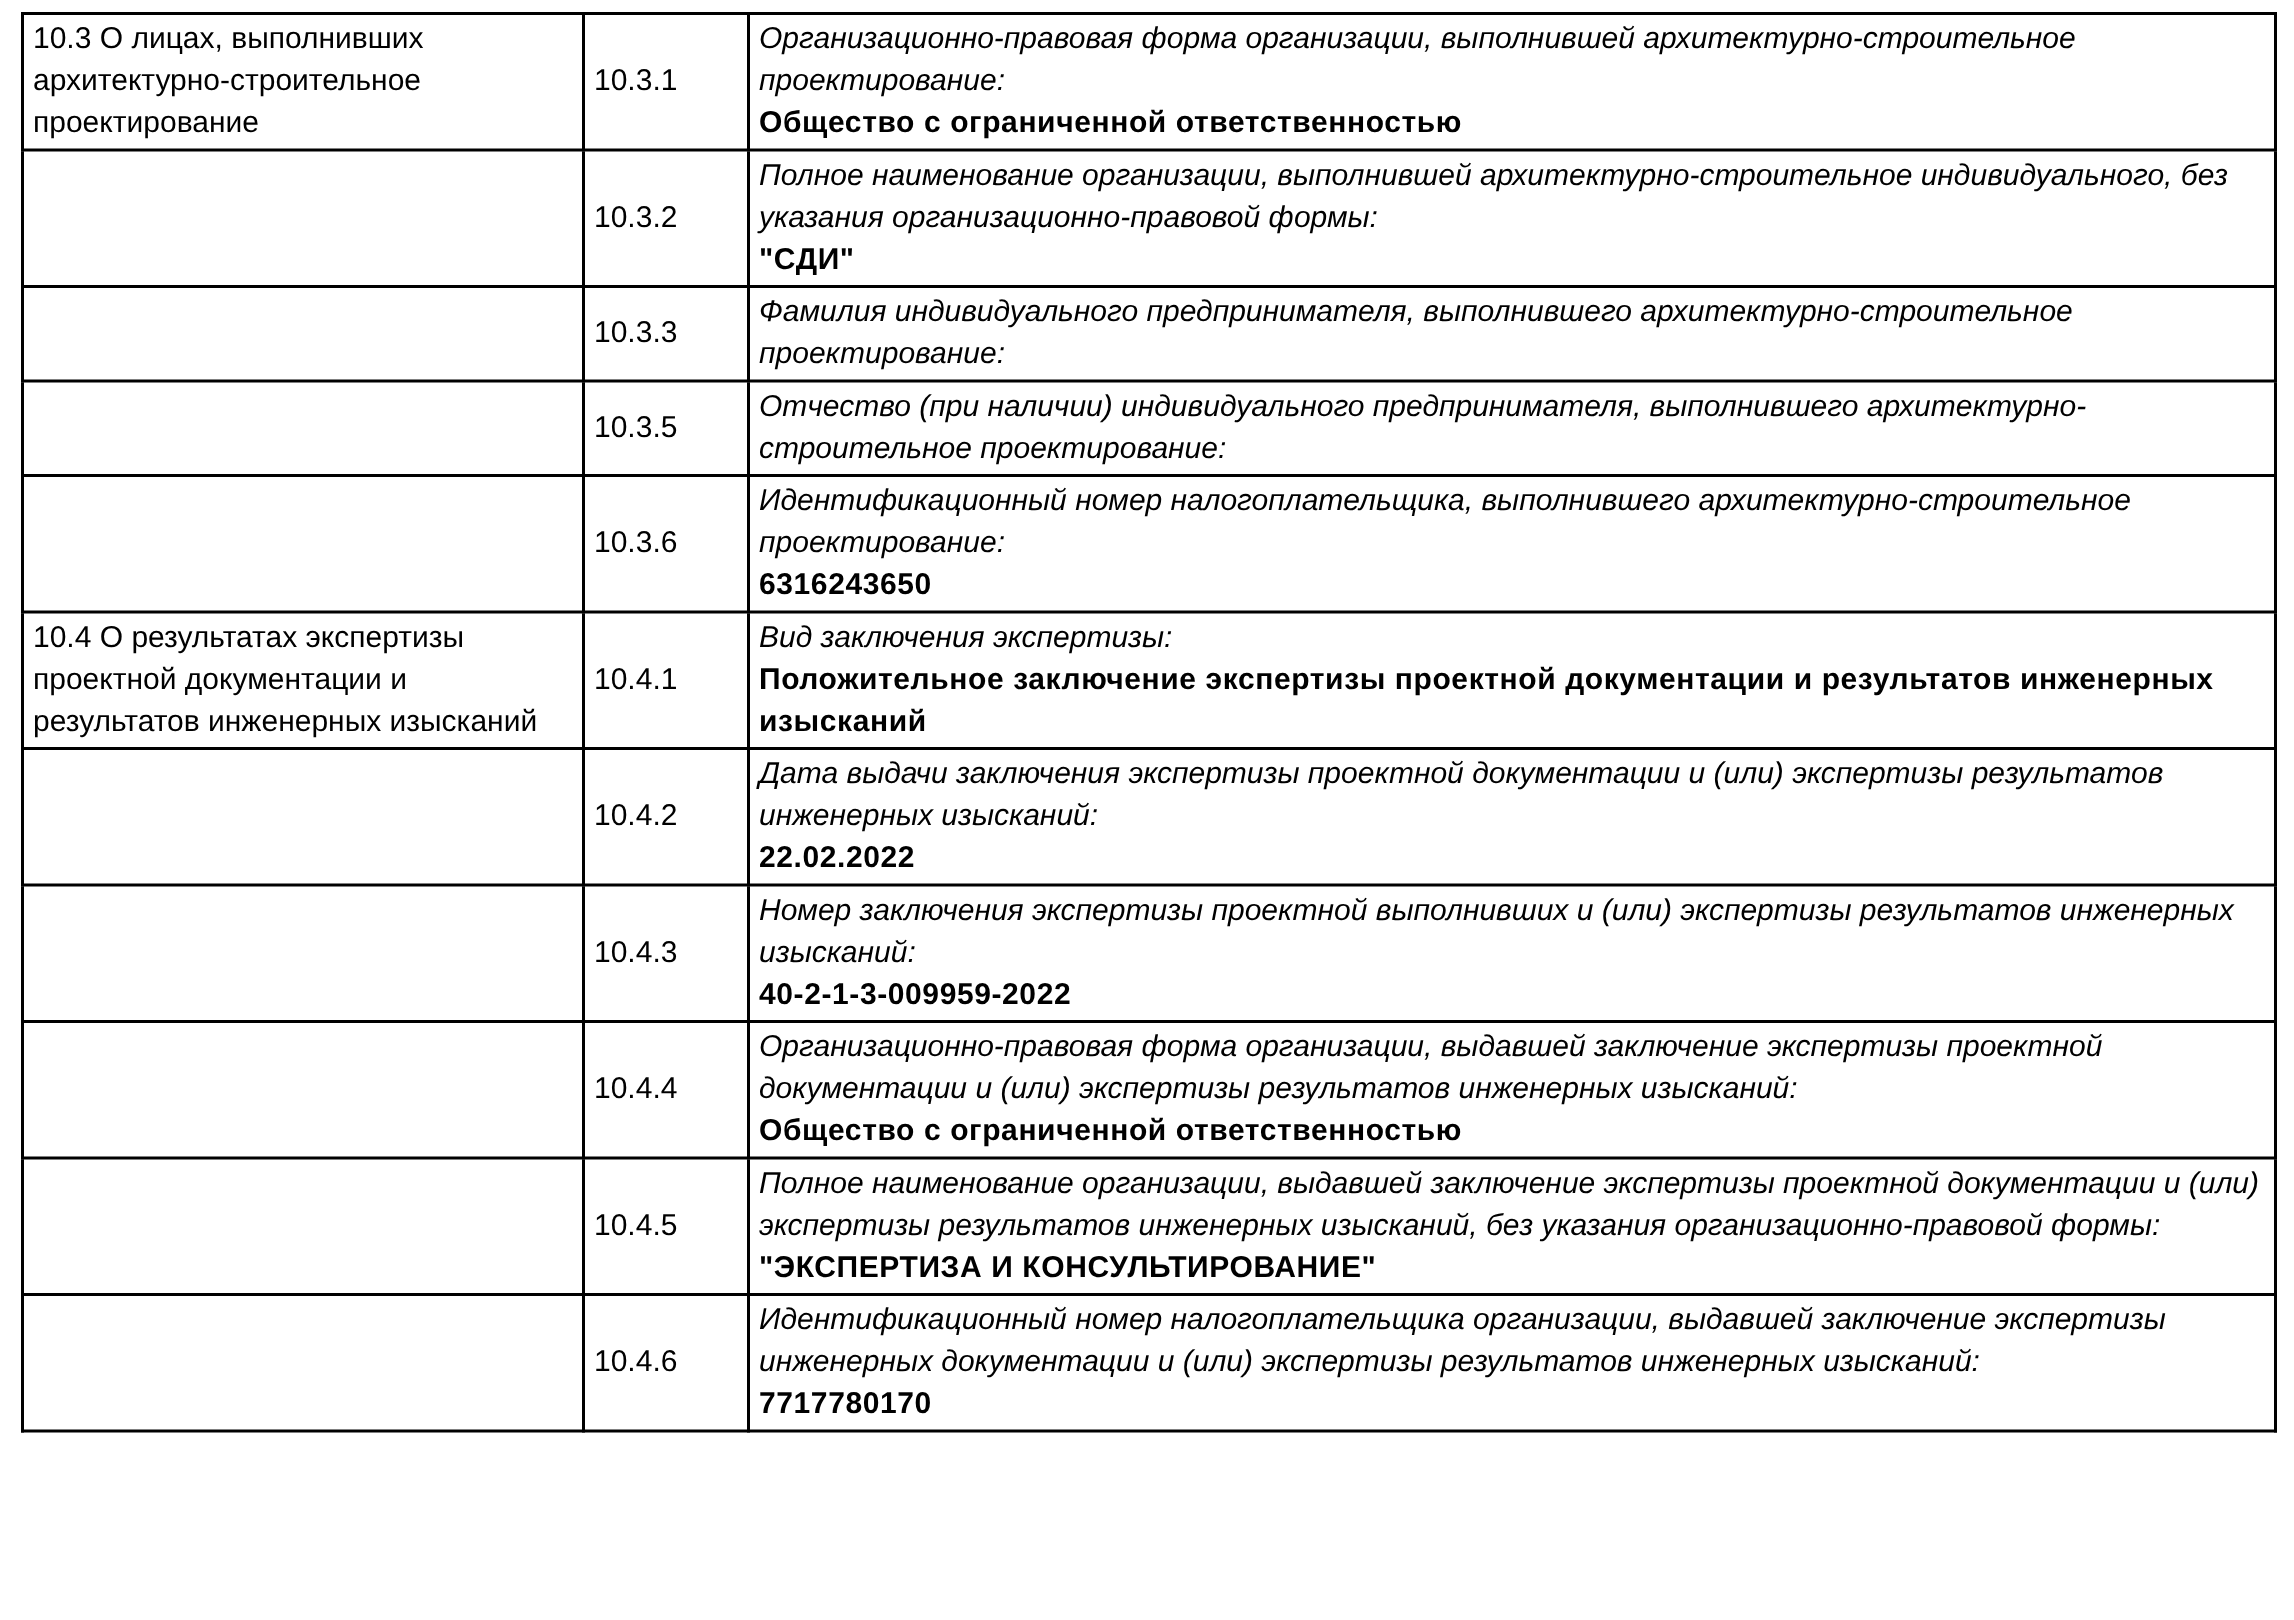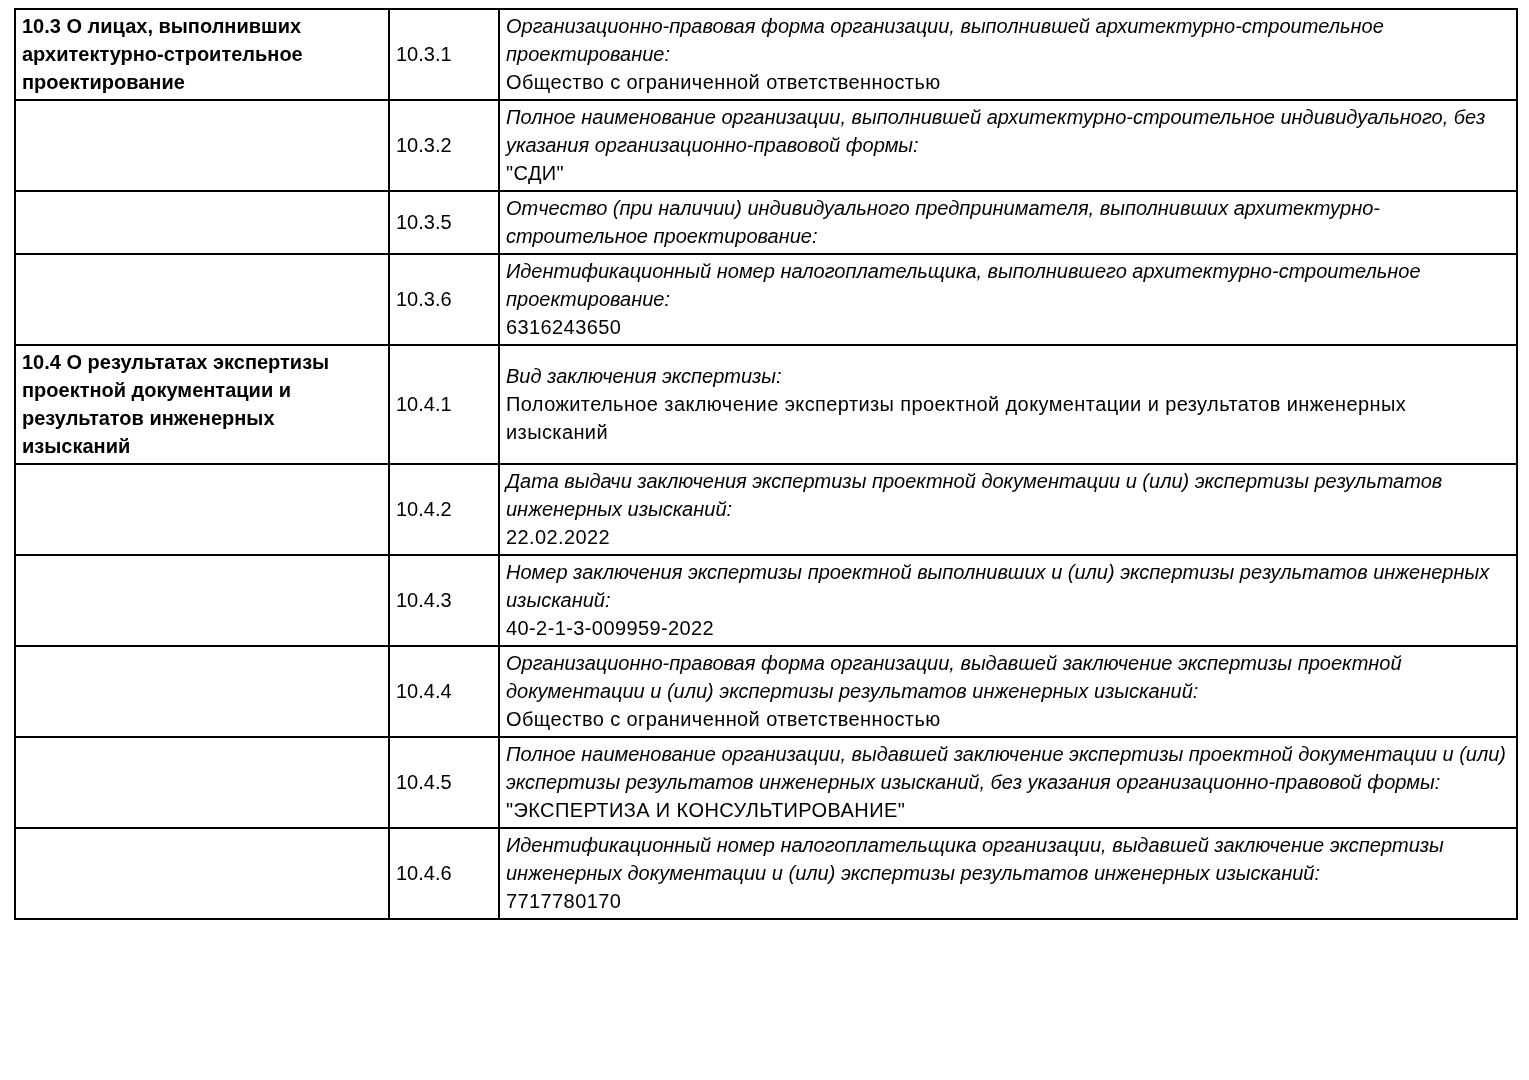--- a/index.html
+++ b/index.html
@@ -24,36 +24,35 @@
     line-height: 1.4;
   }
   table.decl-table td {
     border: 2px solid #000000;
     padding: 2px 6px 3px 6px;
     vertical-align: middle;
     word-wrap: break-word;
   }
   td.section-cell {
     vertical-align: top;
-    font-weight: bold;
   }
   td.code-cell {
     vertical-align: middle;
     padding-left: 7px;
     margin-left: 24px;
   }
   td.content-cell {
     vertical-align: middle;
   }
   .field-label {
     font-weight: 400;
     font-style: italic;
   }
   .field-value {
-    font-weight: 400;
+    font-weight: 700;
     letter-spacing: 0.4px;
   }
 </style>
 </head>
 <body>
 
 <div class="page">
   <table class="decl-table">
     <colgroup>
       <col style="width: 374px;">
@@ -76,29 +75,39 @@
     <td class="section-cell">
       <span class="section-title"></span>
     </td>
     <td class="code-cell">10.3.2</td>
     <td class="content-cell">
       <div class="field-label">Полное наименование организации, выполнившей архитектурно-строительное индивидуального, без указания организационно-правовой формы:</div>
       <div class="field-value">"СДИ"</div>
     </td>
   </tr>
 
+  <tr>
+    <td class="section-cell">
+      <span class="section-title"></span>
+    </td>
+    <td class="code-cell">10.3.3</td>
+    <td class="content-cell">
+      <div class="field-label">Фамилия индивидуального предпринимателя, выполнившего архитектурно-строительное проектирование:</div>
+      <div class="field-value"></div>
+    </td>
+  </tr>
 
 
   <tr>
     <td class="section-cell">
       <span class="section-title"></span>
     </td>
     <td class="code-cell">10.3.5</td>
     <td class="content-cell">
-      <div class="field-label">Отчество (при наличии) индивидуального предпринимателя, выполнивших архитектурно-строительное проектирование:</div>
+      <div class="field-label">Отчество (при наличии) индивидуального предпринимателя, выполнившего архитектурно-строительное проектирование:</div>
       <div class="field-value"></div>
     </td>
   </tr>
 
   <tr>
     <td class="section-cell">
       <span class="section-title"></span>
     </td>
     <td class="code-cell">10.3.6</td>
     <td class="content-cell">

